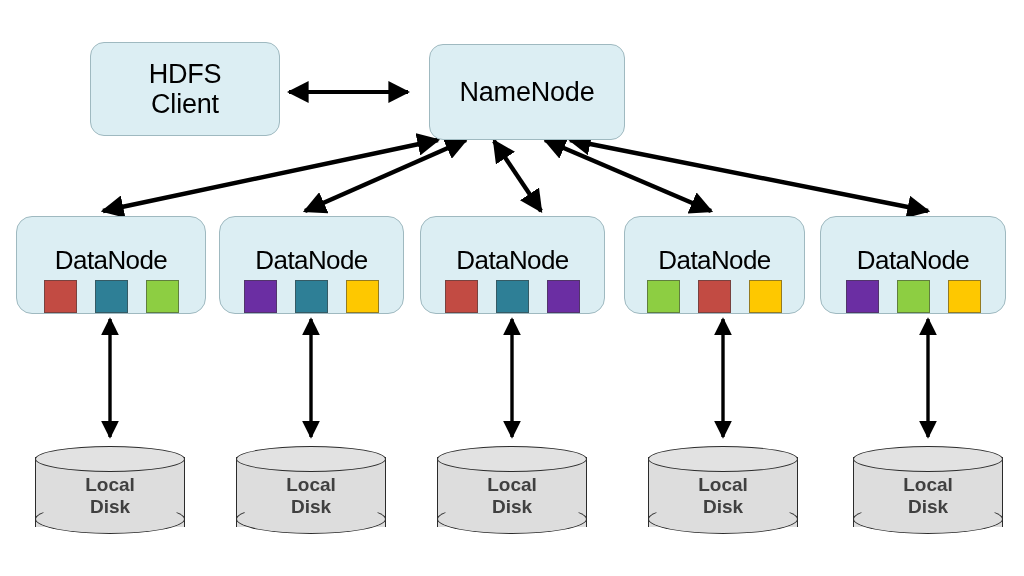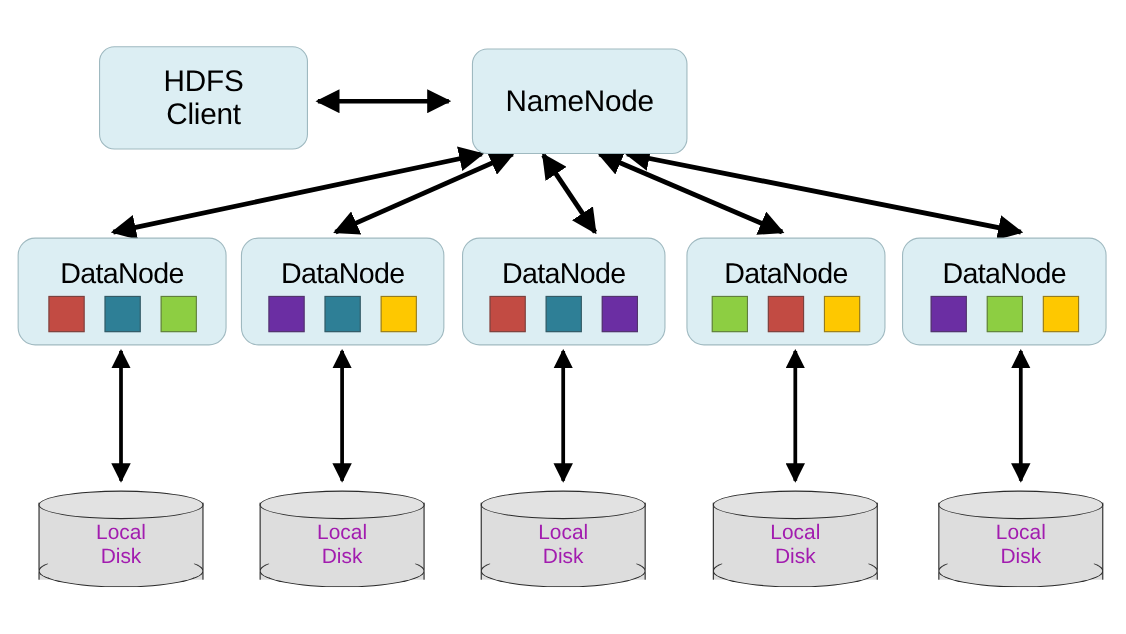--- a/index.html
+++ b/index.html
@@ -36,21 +36,21 @@
     color: #000000;
   }
   .node-label {
     font-size: 27px;
     line-height: 1.12;
     text-align: center;
     letter-spacing: -0.2px;
     white-space: pre-line;
   }
   .dn-box {
-    justify-content: center;
+    justify-content: flex-end;
     padding-top: 7px;
     border-radius: 16px;
   }
   .dn-label {
     font-size: 26px;
     line-height: 1.05;
     letter-spacing: -0.6px;
   }
   .block-row {
     display: flex;
@@ -103,22 +103,23 @@
     border-radius: 50%;
   }
   .disk-label {
     position: absolute;
     left: 0;
     top: 28px;
     width: 150px;
     text-align: center;
     font-size: 19px;
     line-height: 1.18;
-    color: #a21caf;
+    color: #404040;
     white-space: pre-line;
+    font-weight: bold;
   }
 </style>
 </head>
 <body>
 
 <div id="canvas">
 
   <svg id="arrow-layer" viewBox="0 0 1024 576" width="1024" height="576">
     <defs>
       <marker id="ah" viewBox="0 0 10 10" refX="9" refY="5" markerWidth="5.2" markerHeight="5.2" orient="auto-start-reverse">

